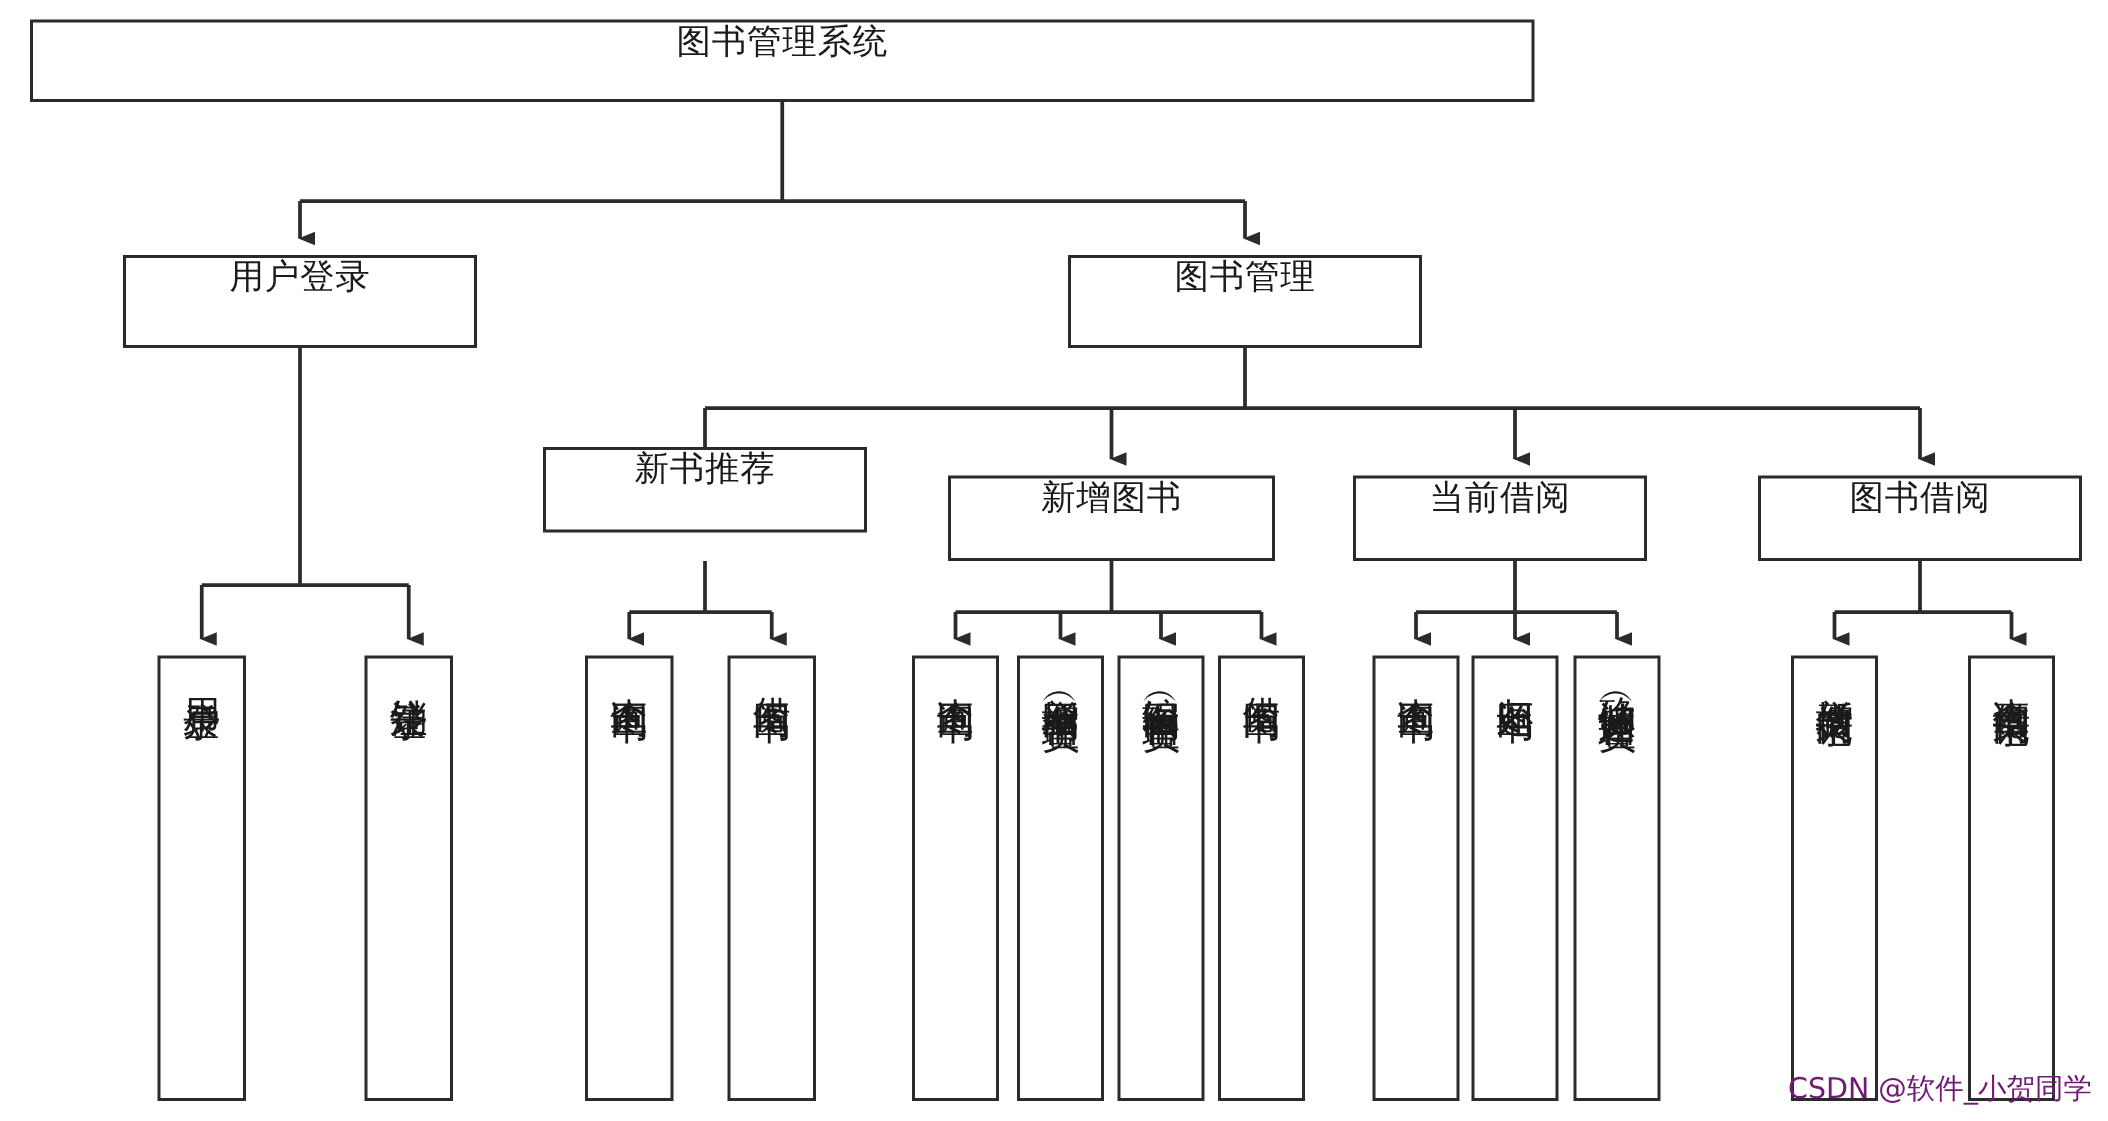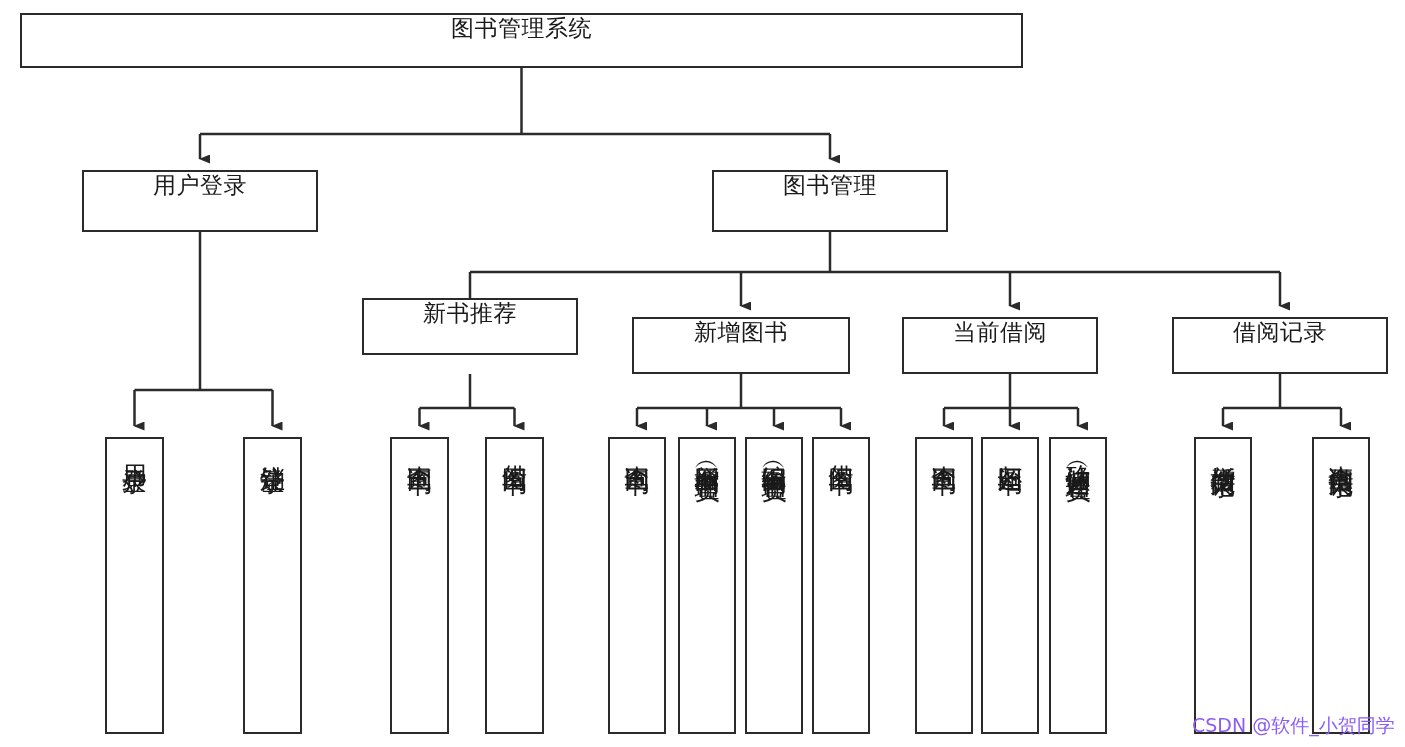--- a/index.html
+++ b/index.html
@@ -134,21 +134,21 @@
       <div class="node horiz" id="node-new-book-recommend" style="left: 362px; top: 298px; width: 216px; height: 57px;">
         <span class="node-label">新书推荐</span>
       </div>
       <div class="node horiz" id="node-book-borrow" style="left: 632px; top: 317px; width: 218px; height: 57px;">
         <span class="node-label">新增图书</span>
       </div>
       <div class="node horiz" id="node-current-borrow" style="left: 902px; top: 317px; width: 196px; height: 57px;">
         <span class="node-label">当前借阅</span>
       </div>
       <div class="node horiz" id="node-borrow-record" style="left: 1172px; top: 317px; width: 216px; height: 57px;">
-        <span class="node-label">借阅记录</span>
+        <span class="node-label">图书借阅</span>
       </div>
     </div>
   <div id="leaves-container">
       <div class="node vert" id="node-leaf-user-login" style="left: 105px; top: 437px; width: 59px; height: 297px;">
         <span class="node-label">用户登录</span>
       </div>
       <div class="node vert" id="node-leaf-logout" style="left: 243px; top: 437px; width: 59px; height: 297px;">
         <span class="node-label">注销登录</span>
       </div>
       <div class="node vert" id="node-leaf-query-book-recommend" style="left: 390px; top: 437px; width: 59px; height: 297px;">
@@ -179,15 +179,15 @@
         <span class="node-label">确认归还（管理员）</span>
       </div>
       <div class="node vert" id="node-leaf-add-record" style="left: 1194px; top: 437px; width: 58px; height: 297px;">
         <span class="node-label">新增借阅记录</span>
       </div>
       <div class="node vert" id="node-leaf-query-record" style="left: 1312px; top: 437px; width: 58px; height: 297px;">
         <span class="node-label">查询借阅记录</span>
       </div>
     </div>
 
-  <div class="watermark" style="left: 1192px; top: 713px; color: #8b5cf6;">CSDN @软件_小贺同学</div>
+  <div class="watermark" style="left: 1192px; top: 713px; color: #701a75;">CSDN @软件_小贺同学</div>
 
 </div>
 
 </body></html>

